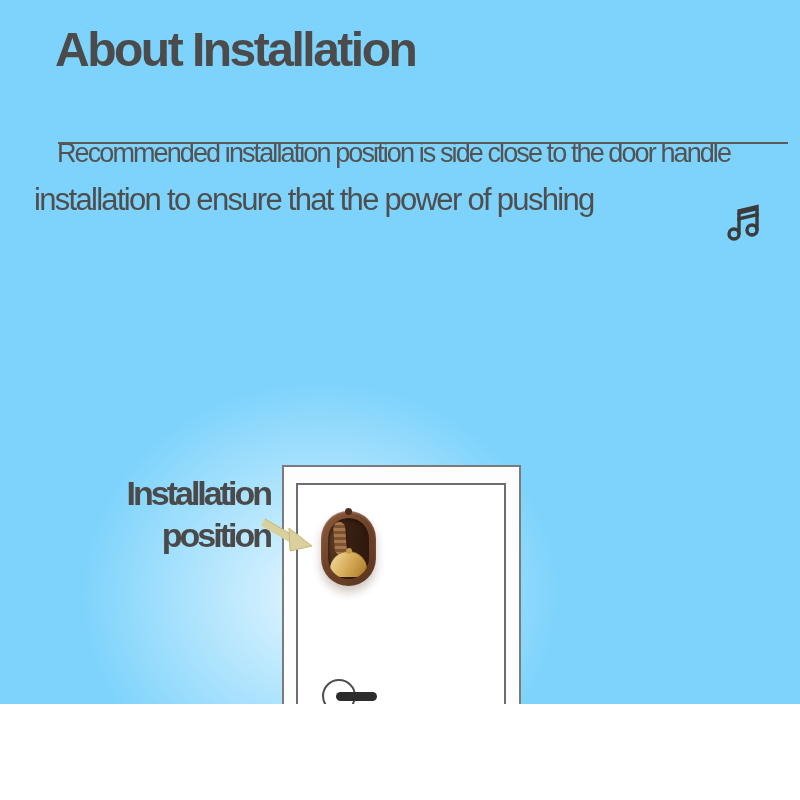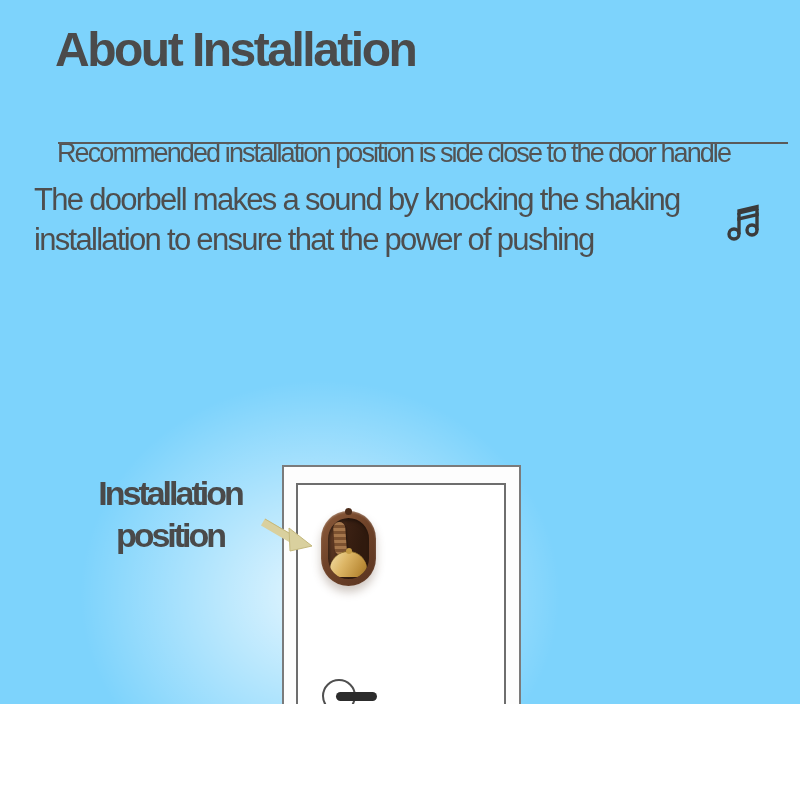--- a/index.html
+++ b/index.html
@@ -88,38 +88,37 @@
     position:absolute;left:322px;top:679px;width:34px;height:34px;
     border:2px solid #4f4f4f;border-radius:50%;box-sizing:border-box;
     background:transparent;
   }
   .handle-lever{
     position:absolute;left:336px;top:692px;width:41px;height:9px;
     border-radius:5px;background:#2c2c2c;
   }
   .pos-label{
     position:absolute;left:70px;top:472px;width:200px;
-    text-align:center;color:#4a4a4a;font-weight:600;
+    text-align:right;color:#4a4a4a;font-weight:600;
     font-size:34px;line-height:42px;letter-spacing:-3px;
   }
   .arrow{
     position:absolute;left:256px;top:512px;width:60px;height:42px;
   }
 </style>
 </head>
 <body>
 
 <div id="app">
 
   <h1 class="title">About Installation</h1>
   <div class="subtitle">Recommended installation position is side close to the door handle</div>
   <div class="divider"></div>
 
   <div class="desc">
-    <p class="desc-line">The doorbell makes a sound by knocking the shaking</p>
     <p class="desc-line">installation to ensure that the power of pushing</p>
   </div>
 
   <span class="music">
     <svg width="34" height="40" viewBox="0 0 34 40">
       <circle cx="8" cy="32" r="5" fill="none" stroke="#3b3b3b" stroke-width="3.4"></circle>
       <circle cx="26" cy="28" r="5" fill="none" stroke="#3b3b3b" stroke-width="3.4"></circle>
       <path d="M13 32 V11" fill="none" stroke="#3b3b3b" stroke-width="3.4"></path>
       <path d="M31 28 V7" fill="none" stroke="#3b3b3b" stroke-width="3.4"></path>
       <polygon points="11.3,7.5 32.7,2.5 32.7,8 11.3,13" fill="#3b3b3b"></polygon>

